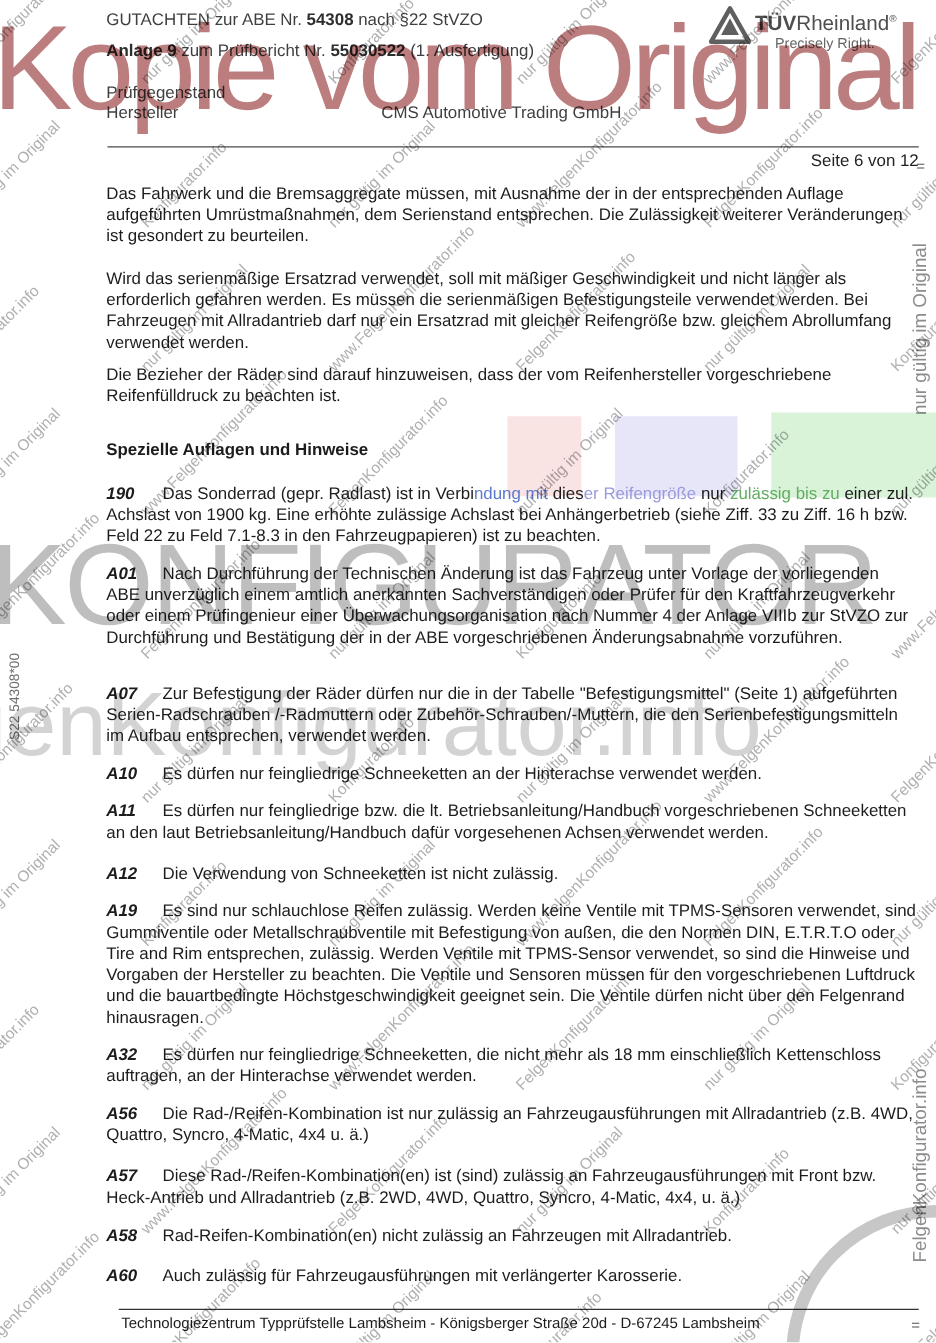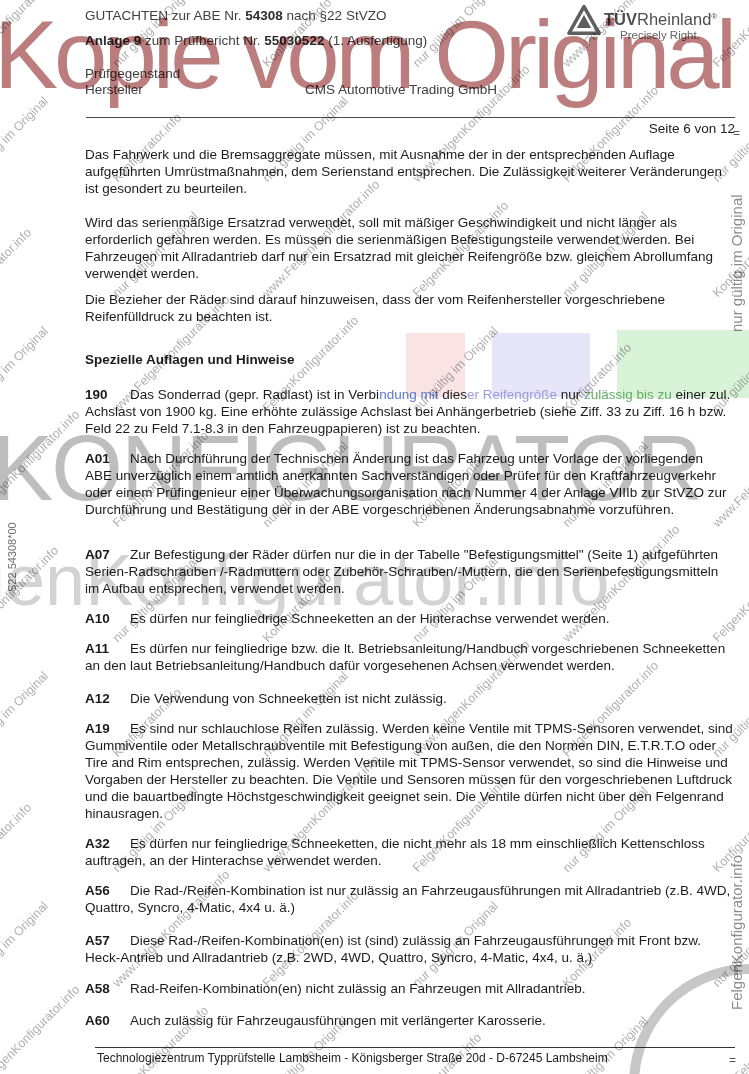--- a/index.html
+++ b/index.html
@@ -22,21 +22,21 @@
   
   .logo{position:absolute;left:566px;top:4px;z-index:2;}
   .logo-tri{position:absolute;left:0;top:0;}
   .logo-text{position:absolute;left:38px;top:6px;font-size:16.5px;color:#4e4e4e;white-space:nowrap;}
   .logo-text .tuv{font-weight:700;}
   .logo-text .reg{font-size:8px;vertical-align:super;}
   .logo-tagline{position:absolute;left:54px;top:25px;font-size:11.5px;color:#666;white-space:nowrap;}
   
   .body-p{position:absolute;left:85px;width:648px;margin:0;font-size:13.5px;line-height:17px;z-index:2;}
   .sec-head{position:absolute;left:85px;top:352px;font-size:13.5px;font-weight:700;z-index:2;}
-  .item .code{display:inline-block;width:45px;font-weight:700;}
+  .item .code{display:inline-block;width:45px;font-weight:700;font-style:italic;}
   
   .rule-bot{position:absolute;left:95px;top:1047px;width:640px;height:0;border-top:1.5px solid #333;z-index:2;}
   .footer-text{position:absolute;left:97px;top:1051px;font-size:12px;color:#1c1c1c;z-index:2;}
   
   .wm{position:absolute;pointer-events:none;mix-blend-mode:multiply;white-space:nowrap;}
   .wm-copy{left:-6px;top:3px;font-size:96px;line-height:104px;letter-spacing:-4px;font-weight:400;z-index:6;}
   .wm-big1{left:55px;top:330px;font-size:115px;line-height:100px;letter-spacing:36px;color:rgba(125,125,125,.5);z-index:5;}
   .wm-big2{left:-8px;top:418px;font-size:92px;line-height:100px;letter-spacing:-2px;color:rgba(125,125,125,.5);z-index:5;}
   .wm-big3{left:-135px;top:540px;font-size:72px;line-height:80px;color:rgba(150,150,150,.42);z-index:5;}
   .wm-grid{position:absolute;inset:0;z-index:5;pointer-events:none;mix-blend-mode:multiply;}

